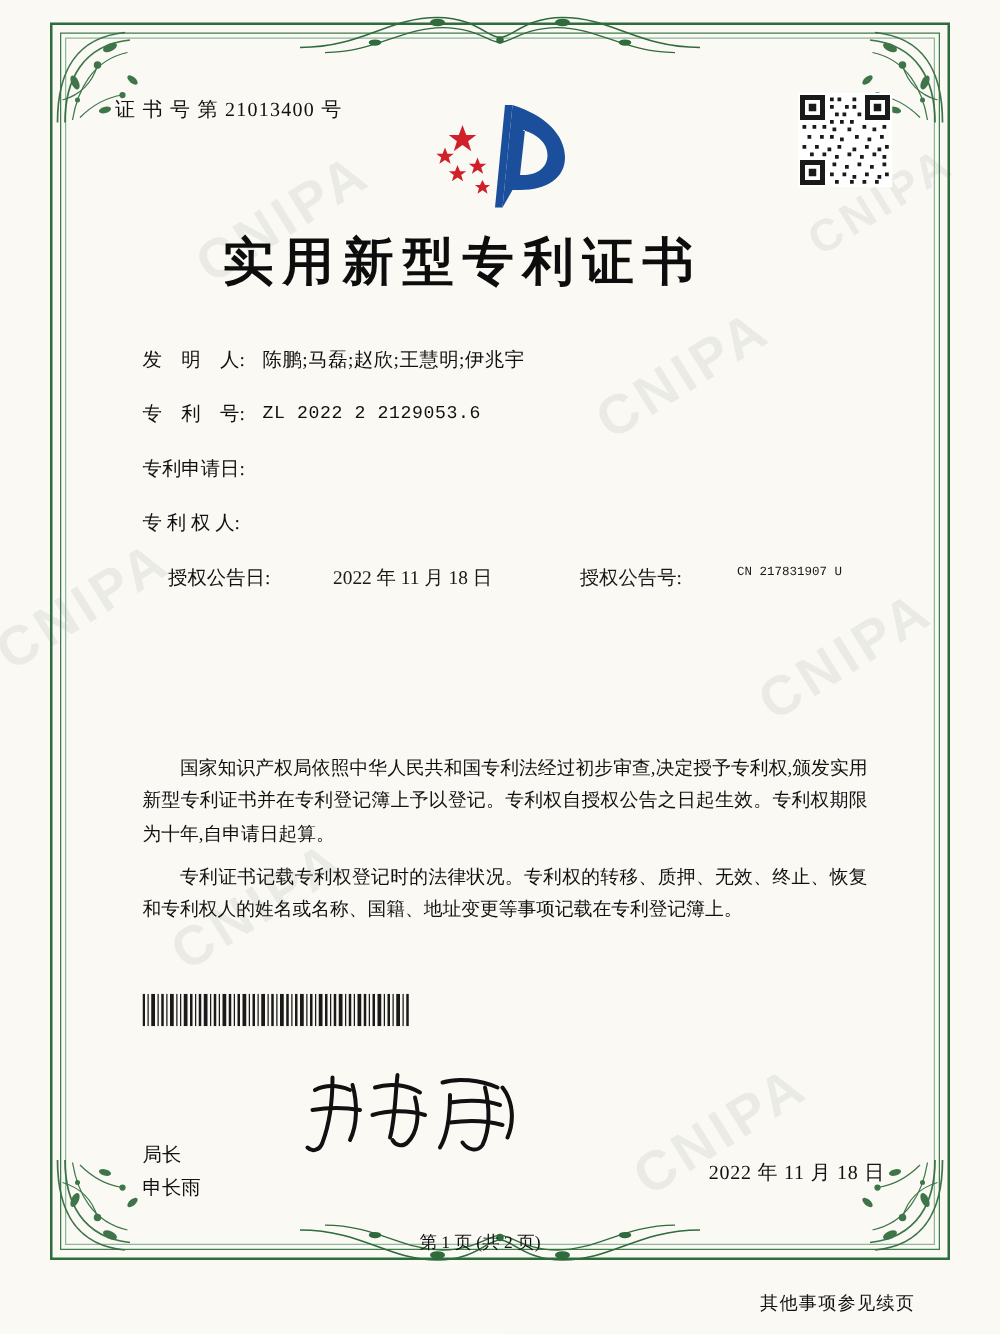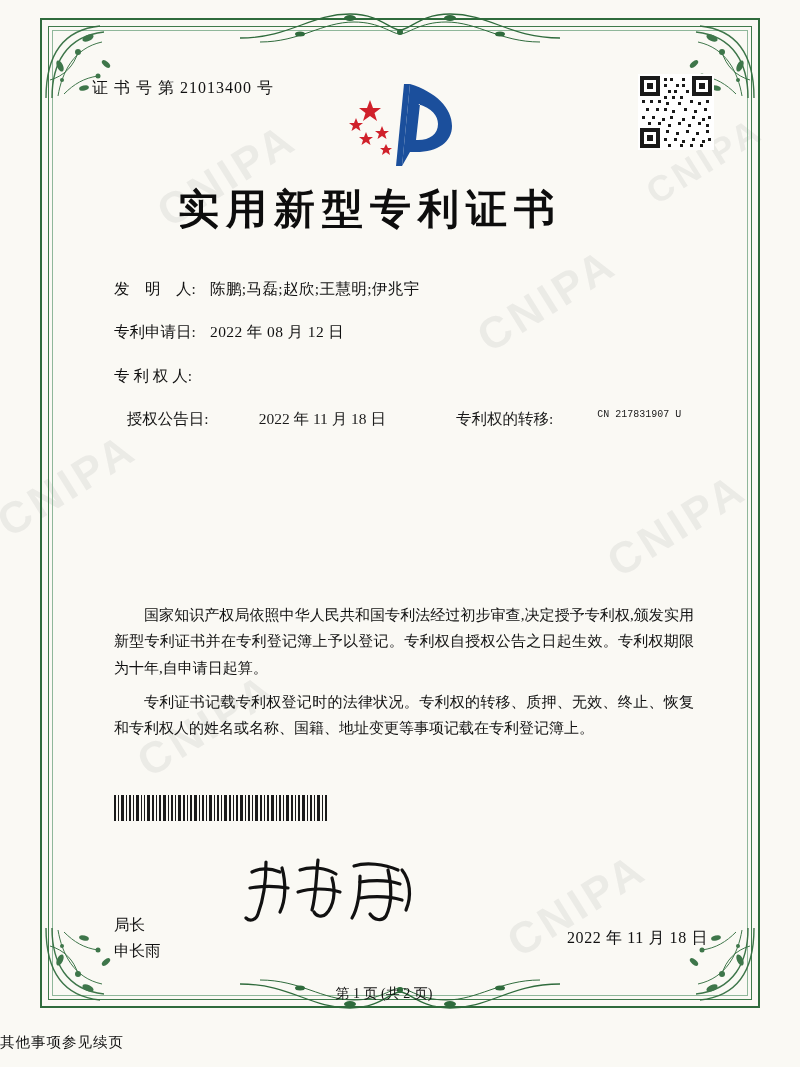--- a/index.html
+++ b/index.html
@@ -235,21 +235,21 @@
     text-align: center;
     font-size: 14px;
     color: #111;
     font-family: Liberation Serif, serif;
   }
   .footnote {
     position: absolute;
     left: 0;
     top: 1033px;
     width: 732px;
-    text-align: left;
+    text-align: right;
     font-size: 14.5px;
     letter-spacing: 1px;
     color: #111;
   }
 </style>
 </head>
 <body>
 
 <div class="page">
 
@@ -480,35 +480,38 @@
   <div class="title">实用新型专利证书</div>
 
   <div class="fields">
 
 
     <div class="row">
       <div class="lbl">发　明　人:</div>
       <div class="val">陈鹏;马磊;赵欣;王慧明;伊兆宇</div>
     </div>
 
+    <div class="row">
+      <div class="lbl">专　利　号:</div>
+      <div class="val mono">ZL 2022 2 2129053.6</div>
+    </div>
 
     <div class="row">
       <div class="lbl">专利申请日:</div>
-      <div class="val">2022 年 08 月 12 日</div>
     </div>
 
     <div class="row">
       <div class="lbl">专 利 权 人:</div>
     </div>
 
 
     <div class="row inline2">
       <div class="lbl">授权公告日:</div>
       <div>2022 年 11 月 18 日</div>
-      <div class="second-lbl">专利权的转移:</div>
+      <div class="second-lbl">授权公告号:</div>
       <div class="second-val">CN 217831907 U</div>
     </div>
 
   </div>
 
   <div class="paras">
     <p>国家知识产权局依照中华人民共和国专利法经过初步审查,决定授予专利权,颁发实用新型专利证书并在专利登记簿上予以登记。专利权自授权公告之日起生效。专利权期限为十年,自申请日起算。</p>
     <p>专利证书记载专利权登记时的法律状况。专利权的转移、质押、无效、终止、恢复和专利权人的姓名或名称、国籍、地址变更等事项记载在专利登记簿上。</p>
   </div>
 

